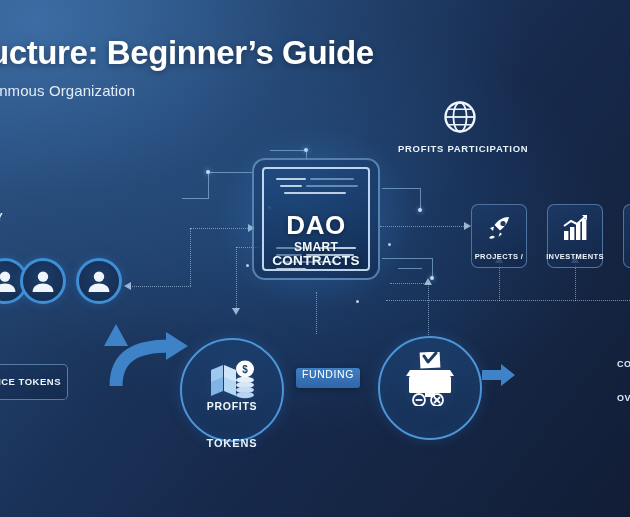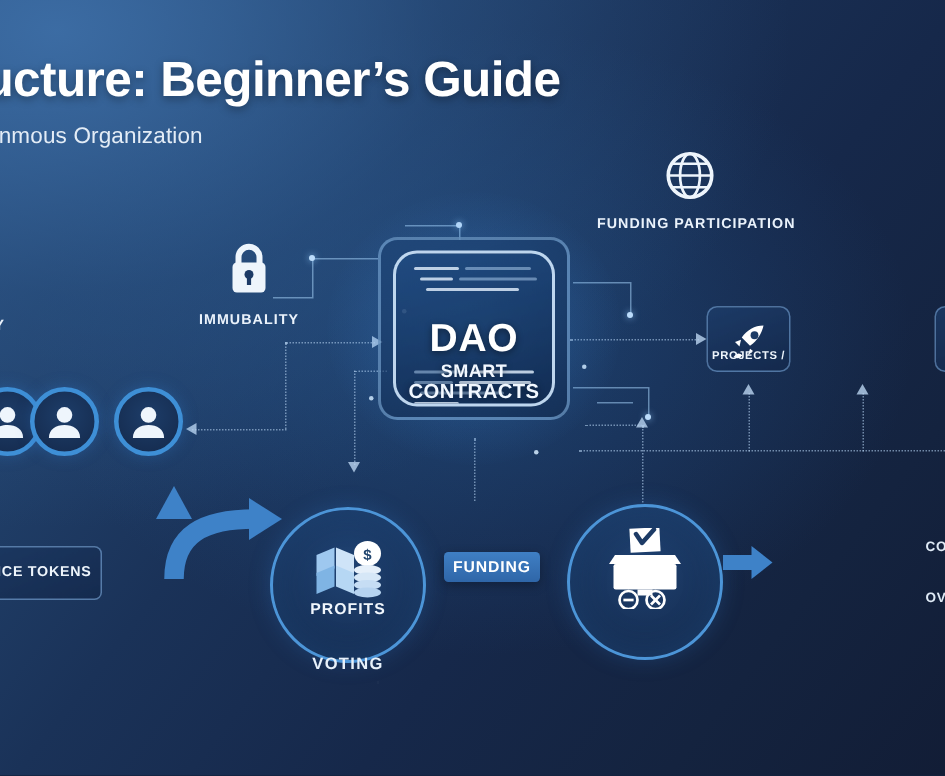--- a/index.html
+++ b/index.html
@@ -55,21 +55,21 @@
   }
   #chip-outer {
     position: absolute; inset: 0;
     border: 2px solid rgba(150,200,245,0.5);
     border-radius: 13px;
     background: linear-gradient(160deg, rgba(28,66,116,0.55), rgba(16,40,76,0.6));
   }
   #chip-inner {
     position: absolute; left: 10px; top: 9px; right: 10px; bottom: 9px;
     border: 2px solid rgba(205,228,250,0.92);
-    border-radius: 16px;
+    border-radius: 4px;
     background: linear-gradient(165deg, rgba(33,78,134,0.62), rgba(16,42,80,0.7));
     overflow: hidden;
   }
   .codeline { position: absolute; height: 2px; background: rgba(224,238,252,0.82); border-radius: 1px; }
   .codeline.dim { background: rgba(180,212,244,0.5); }
   #chip-text {
     position: absolute; left: 0; right: 0; top: 43px; text-align: center;
     text-shadow: 0 1px 5px rgba(0,0,0,0.45);
   }
   #chip-dao { font-size: 26px; font-weight: bold; color: #ffffff; letter-spacing: 0.5px; line-height: 1; }
@@ -108,36 +108,36 @@
     font-size: 10.5px; font-weight: bold; color: #f0f6fc; letter-spacing: 0.7px; text-align: center;
   }
   .circlenode .ic { position: absolute; left: 50%; transform: translateX(-50%); }
   .below-cap {
     position: absolute; font-size: 11px; font-weight: bold; color: #e8f1fa;
     letter-spacing: 0.9px; white-space: nowrap; text-align: center;
   }
 
   
   .card {
-    position: absolute; width: 56px; height: 44px; border-radius: 7px;
+    position: absolute; width: 56px; height: 64px; border-radius: 7px;
     border: 1.5px solid rgba(126,172,220,0.55);
     background: linear-gradient(160deg, rgba(30,62,108,0.72), rgba(19,40,75,0.78));
   }
   .card .cic { position: absolute; left: 50%; top: 9px; transform: translateX(-50%); }
   .card .clabel {
     position: absolute; left: -6px; right: -6px; bottom: 6px; text-align: center;
     font-size: 7.5px; font-weight: bold; color: #eef5fc; letter-spacing: 0.4px; white-space: nowrap;
   }
 
   
   .pill {
     position: absolute; border-radius: 3px;
     background: linear-gradient(180deg, #3f7fc4, #2f66a8);
-    color: #ffffff; font-size: 10.5px; font-weight: bold; letter-spacing: 0.6px;
-    display: flex; align-items: center; justify-content: center;
+    color: #ffffff; font-size: 10.5px; font-weight: normal; letter-spacing: 0.6px;
+    display: flex; align-items: flex-start; justify-content: center;
     box-shadow: 0 2px 7px rgba(0,0,0,0.3);
   }
   .outlinebox {
     position: absolute; border: 1.5px solid rgba(126,172,220,0.6); border-radius: 5px;
     background: linear-gradient(160deg, rgba(28,58,102,0.6), rgba(18,38,72,0.65));
     color: #eef5fc; font-size: 9px; font-weight: bold; letter-spacing: 0.5px;
     display: flex; align-items: center; justify-content: center; text-align: center;
     line-height: 1.35; padding: 0 5px;
   }
   .plaintext {
@@ -203,42 +203,31 @@
   <div class="trace h" style="left:398px; top:268px; width:24px;"></div>
   <div class="node-dot" style="left:206px; top:170px;"></div>
   <div class="node-dot" style="left:304px; top:148px;"></div>
   <div class="node-dot" style="left:418px; top:208px;"></div>
   <div class="node-dot" style="left:430px; top:276px;"></div>
   <div class="spark" style="left:268px; top:206px;"></div>
   <div class="spark" style="left:388px; top:243px;"></div>
   <div class="spark" style="left:246px; top:264px;"></div>
   <div class="spark" style="left:356px; top:300px;"></div>
 
-  <div class="iconnode" style="left:118px; top:160px; width:96px;">
-    <span class="glyph">
-      <svg width="34" height="38" viewBox="0 0 34 38">
-        <path d="M10 16V11.5a7 7 0 0 1 14 0V16" fill="none" stroke="#eef5fc" stroke-width="4"></path>
-        <rect x="6" y="15" width="22" height="20" rx="3" fill="#eef5fc"></rect>
-        <circle cx="17" cy="23" r="3" fill="#1c3a66"></circle>
-        <rect x="15.6" y="23" width="2.8" height="7" fill="#1c3a66"></rect>
-      </svg>
-    </span>
-    <span class="cap">IMMUBALITY</span>
-  </div>
 
   <div class="iconnode" style="left:398px; top:100px; width:124px;">
     <span class="glyph">
       <svg width="34" height="34" viewBox="0 0 34 34">
         <circle cx="17" cy="17" r="14.5" fill="none" stroke="#eef5fc" stroke-width="2.4"></circle>
         <ellipse cx="17" cy="17" rx="6.6" ry="14.5" fill="none" stroke="#eef5fc" stroke-width="1.8"></ellipse>
         <line x1="2.5" y1="17" x2="31.5" y2="17" stroke="#eef5fc" stroke-width="1.8"></line>
         <path d="M5.2 9.2h23.6M5.2 24.8h23.6" fill="none" stroke="#eef5fc" stroke-width="1.6"></path>
       </svg>
     </span>
-    <span class="cap">FUNDING PARTICIPATION</span>
+    <span class="cap">PROFITS PARTICIPATION</span>
   </div>
 
   <div class="caplabel" style="left:-4px; top:212px; font-size:10px;">Y</div>
 
   <div id="chip-wrap">
     <div id="chip-glow"></div>
     <div id="chip-outer"></div>
     <div id="chip-inner">
       <div class="codeline" style="left:12px; top:9px;  width:30px;"></div>
       <div class="codeline dim" style="left:46px; top:9px;  width:44px;"></div>
@@ -300,21 +289,21 @@
         <ellipse cx="38" cy="11" rx="9" ry="8.4" fill="#ffffff"></ellipse>
         <text x="38" y="15" font-size="10" font-weight="bold" fill="#20456f" text-anchor="middle" font-family="Liberation Sans, sans-serif">$</text>
         <ellipse cx="38" cy="22" rx="9" ry="3.3" fill="#e6f0fa"></ellipse>
         <ellipse cx="38" cy="27" rx="9" ry="3.3" fill="#d6e7f7"></ellipse>
         <ellipse cx="38" cy="32" rx="9" ry="3.3" fill="#c6ddf4"></ellipse>
         <ellipse cx="38" cy="37" rx="9" ry="3.3" fill="#b6d3f0"></ellipse>
       </svg>
     </span>
     <span class="inner-cap">PROFITS</span>
   </div>
-  <div class="below-cap" style="left:180px; top:437px; width:104px;">VOTING</div>
+  <div class="below-cap" style="left:180px; top:437px; width:104px;">TOKENS</div>
 
   <div class="bigarrow" style="left:284px; top:366px;">
     <svg width="18" height="20" viewBox="0 0 18 20">
       <polygon points="0,6 9,6 9,1 17,10 9,19 9,14 0,14" fill="#3e82c8" opacity="0.0"></polygon>
     </svg>
   </div>
 
   <div class="pill" style="left:296px; top:368px; width:64px; height:20px;">
     <span>FUNDING</span>
   </div>
@@ -349,20 +338,33 @@
         <path d="M24 3c-6 0-11 3-14.5 8l5.5 5.5C20 13 23 8 24 3z" fill="#ffffff"></path>
         <circle cx="18" cy="9.5" r="2.6" fill="#1d3b66"></circle>
         <path d="M9 12.5 L5 14 L8 17 Z" fill="#ffffff"></path>
         <path d="M15 18.5 L13.5 23 L17 20 Z" fill="#ffffff"></path>
         <path d="M4 24 q3-4 6-1 -3 3-6 1z" fill="#ffffff"></path>
       </svg>
     </span>
     <span class="clabel">PROJECTS /</span>
   </div>
 
+  <div class="card" style="left:547px; top:204px;">
+    <span class="cic">
+      <svg width="28" height="28" viewBox="0 0 28 28">
+        <rect x="3" y="17" width="4.4" height="9" fill="#ffffff"></rect>
+        <rect x="9" y="13" width="4.4" height="13" fill="#ffffff"></rect>
+        <rect x="15" y="9" width="4.4" height="17" fill="#ffffff"></rect>
+        <rect x="21" y="5" width="4.4" height="21" fill="#ffffff"></rect>
+        <path d="M3 12 L10 7 L16 10 L25 2" fill="none" stroke="#ffffff" stroke-width="2"></path>
+        <polygon points="21,1 26,1 26,6" fill="#ffffff"></polygon>
+      </svg>
+    </span>
+    <span class="clabel">INVESTMENTS</span>
+  </div>
 
   <div class="card" style="left:623px; top:204px;">
     <span class="clabel">I</span>
   </div>
 
 
   <div class="plaintext" style="left:617px; top:358px;">CO</div>
   <div class="plaintext" style="left:617px; top:392px;">OV</div>
 </div>
 

